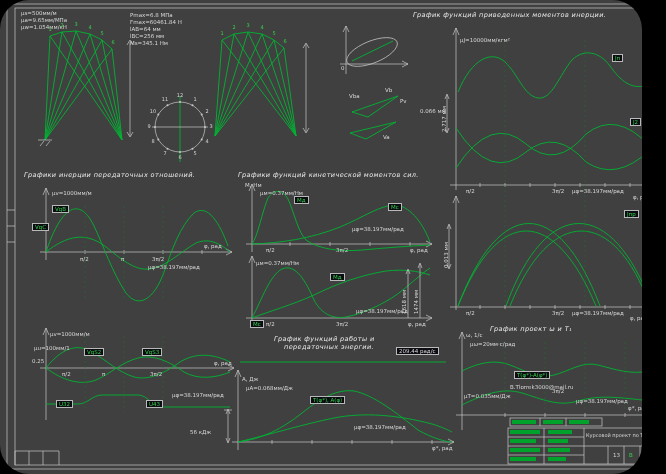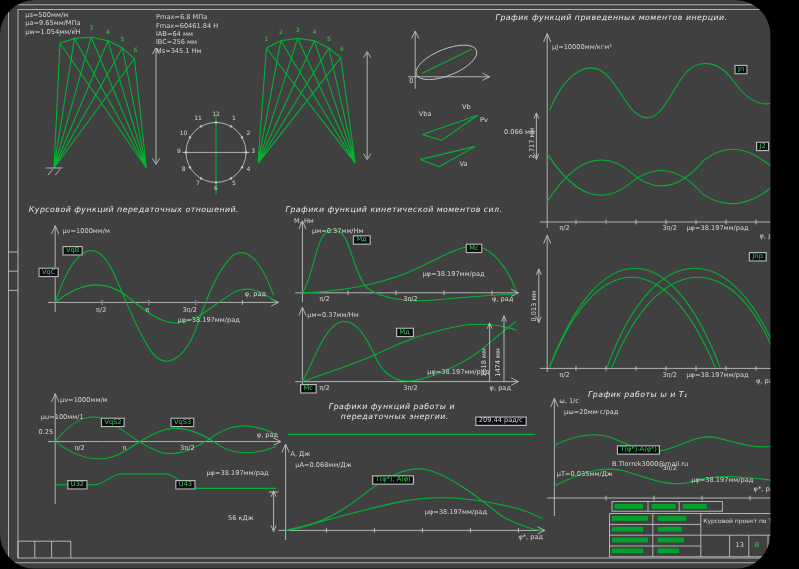--- a/index.html
+++ b/index.html
@@ -166,25 +166,25 @@
 <div class="lbl" style="left:21px;top:17px">μa=9.65мм/МПа</div>
 <div class="lbl" style="left:21px;top:24px">μw=1.054мм/кН</div>
 
 <div class="lbl" style="left:130px;top:12px">Pmax=6.8 МПа</div>
 <div class="lbl" style="left:130px;top:19px">Fmax=60461.84 Н</div>
 <div class="lbl" style="left:130px;top:26px">lAB=64 мм</div>
 <div class="lbl" style="left:130px;top:33px">lBC=256 мм</div>
 <div class="lbl" style="left:130px;top:40px">Ms=345.1 Нм</div>
 
 <div class="lbl h" style="left:413px;top:12px">График функций приведенных моментов инерции.</div>
-<div class="lbl h" style="left:24px;top:172px">Курсовой функций передаточных отношений.</div>
+<div class="lbl h" style="left:24px;top:172px">Графики инерции передаточных отношений.</div>
 <div class="lbl h" style="left:238px;top:172px">Графики функций кинетической моментов сил.</div>
-<div class="lbl h" style="left:274px;top:336px">Графики функций работы и</div>
+<div class="lbl h" style="left:274px;top:336px">График функций работы и</div>
 <div class="lbl h" style="left:284px;top:344px">передаточных энергии.</div>
-<div class="lbl h" style="left:490px;top:326px">График работы ω и Т₁</div>
+<div class="lbl h" style="left:490px;top:326px">График проект ω и Т₁</div>
 
 <div class="lbl" style="left:460px;top:37px">μJ=10000мм/кгм²</div>
 <div class="lbl" style="left:420px;top:108px">0.066 мм</div>
 <div class="lbl vert" style="left:441px;top:132px">2.717 мм</div>
 <div class="lbl box g" style="left:612px;top:54px">Jп</div>
 <div class="lbl box g" style="left:630px;top:118px">J2</div>
 <div class="lbl" style="left:466px;top:188px">π/2</div>
 <div class="lbl" style="left:552px;top:188px">3π/2</div>
 <div class="lbl" style="left:572px;top:188px">μφ=38.197мм/рад</div>
 <div class="lbl" style="left:633px;top:194px">φ, рад</div>

